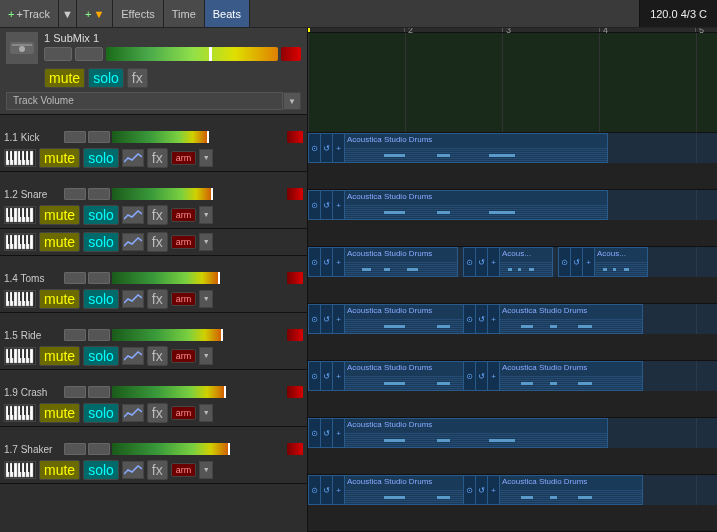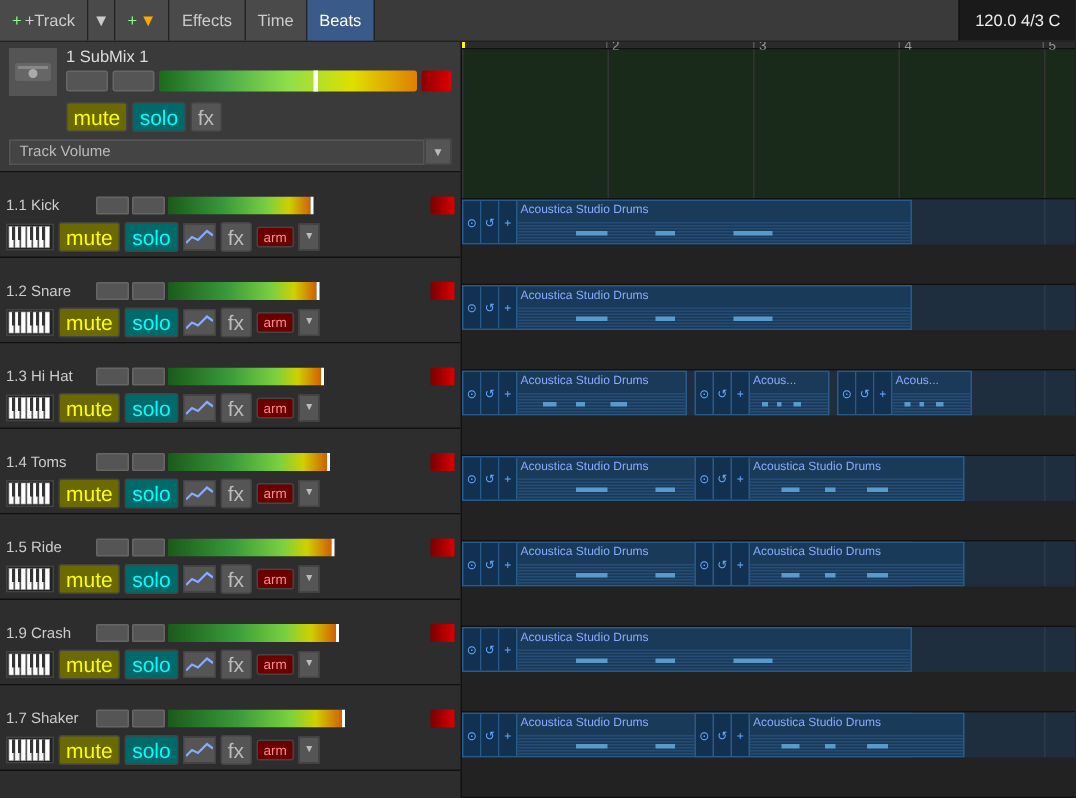--- a/index.html
+++ b/index.html
@@ -44,21 +44,21 @@
     .fader-handle { position: absolute; top: 0; bottom: 0; left: 60%; width: 3px; background: #fff; }
     .fader-red { width: 20px; height: 14px; background: linear-gradient(to right, #8f0000, #df0000); border-radius: 2px; }
     .btn-small {
       padding: 1px 4px; font-size: 14px; background: #555; border: 1px solid #444;
       color: #bbb; cursor: pointer; border-radius: 2px;
     }
     .btn-small.mute { background: #6a6a00; color: #ff0; }
     .btn-small.solo { background: #006a6a; color: #0ff; }
     .btn-small.fx { background: #555; }
 
-    .volume-label-row { display: flex; align-items: center; gap: 0; margin-top: 4px; }
+    .volume-label-row { display: flex; gap: 0; margin-top: 4px; }
     .volume-label { background: #444; border: 1px solid #555; padding: 2px 6px; font-size: 10px; color: #bbb; flex: 1; }
     .dropdown-arrow { width: 18px; height: 18px; background: #555; border: 1px solid #444; display: flex; align-items: center; justify-content: center; cursor: pointer; color: #bbb; font-size: 8px; }
 
     
     .inst-track { border-bottom: 1px solid #111; background: #2d2d2d; }
     .inst-track-top { display: flex; align-items: flex-end; padding: 2px 4px; height: 30px; }
     .inst-track-name { width: 60px; font-size: 10px; color: #ccc; flex-shrink: 0; }
     .fader-group { display: flex; align-items: center; gap: 2px; flex: 1; }
     .fader-mini { width: 22px; height: 12px; background: #555; border: 1px solid #666; border-radius: 1px; }
     .fader-bar { flex: 1; height: 12px; position: relative; border-radius: 1px; overflow: hidden; }
@@ -227,32 +227,20 @@
         <svg viewBox="0 0 18 12">
                 <polyline points="0,10 4,6 8,8 14,2 18,5" fill="none" stroke="#8af" stroke-width="1.5"></polyline>
               </svg>
       </div>
       <span class="btn-small fx">fx</span>
       <span class="btn-arm">arm</span>
       <div class="btn-dropdown">▼</div>
     </div>
   </div>
         <div class="inst-track">
-    <div class="inst-track-top">
-      <span class="inst-track-name">1.3 Hi Hat</span>
-      <div class="fader-group">
-        <div class="fader-mini"></div>
-        <div class="fader-mini"></div>
-        <div class="fader-bar">
-          <div class="fader-bar-inner" style="width:59%;"></div>
-          <div class="fader-bar-handle" style="left:59%;"></div>
-        </div>
-        <div class="fader-vu"></div>
-      </div>
-    </div>
     <div class="inst-track-bottom">
       <div class="piano-icon">
         <svg viewBox="0 0 32 18" width="32" height="18">
           <rect x="1" y="1" width="3" height="14" fill="white" stroke="#aaa" stroke-width="0.5"></rect>
                 <rect x="5" y="1" width="3" height="14" fill="white" stroke="#aaa" stroke-width="0.5"></rect>
                 <rect x="9" y="1" width="3" height="14" fill="white" stroke="#aaa" stroke-width="0.5"></rect>
                 <rect x="13" y="1" width="3" height="14" fill="white" stroke="#aaa" stroke-width="0.5"></rect>
                 <rect x="17" y="1" width="3" height="14" fill="white" stroke="#aaa" stroke-width="0.5"></rect>
                 <rect x="21" y="1" width="3" height="14" fill="white" stroke="#aaa" stroke-width="0.5"></rect>
                 <rect x="25" y="1" width="3" height="14" fill="white" stroke="#aaa" stroke-width="0.5"></rect>

